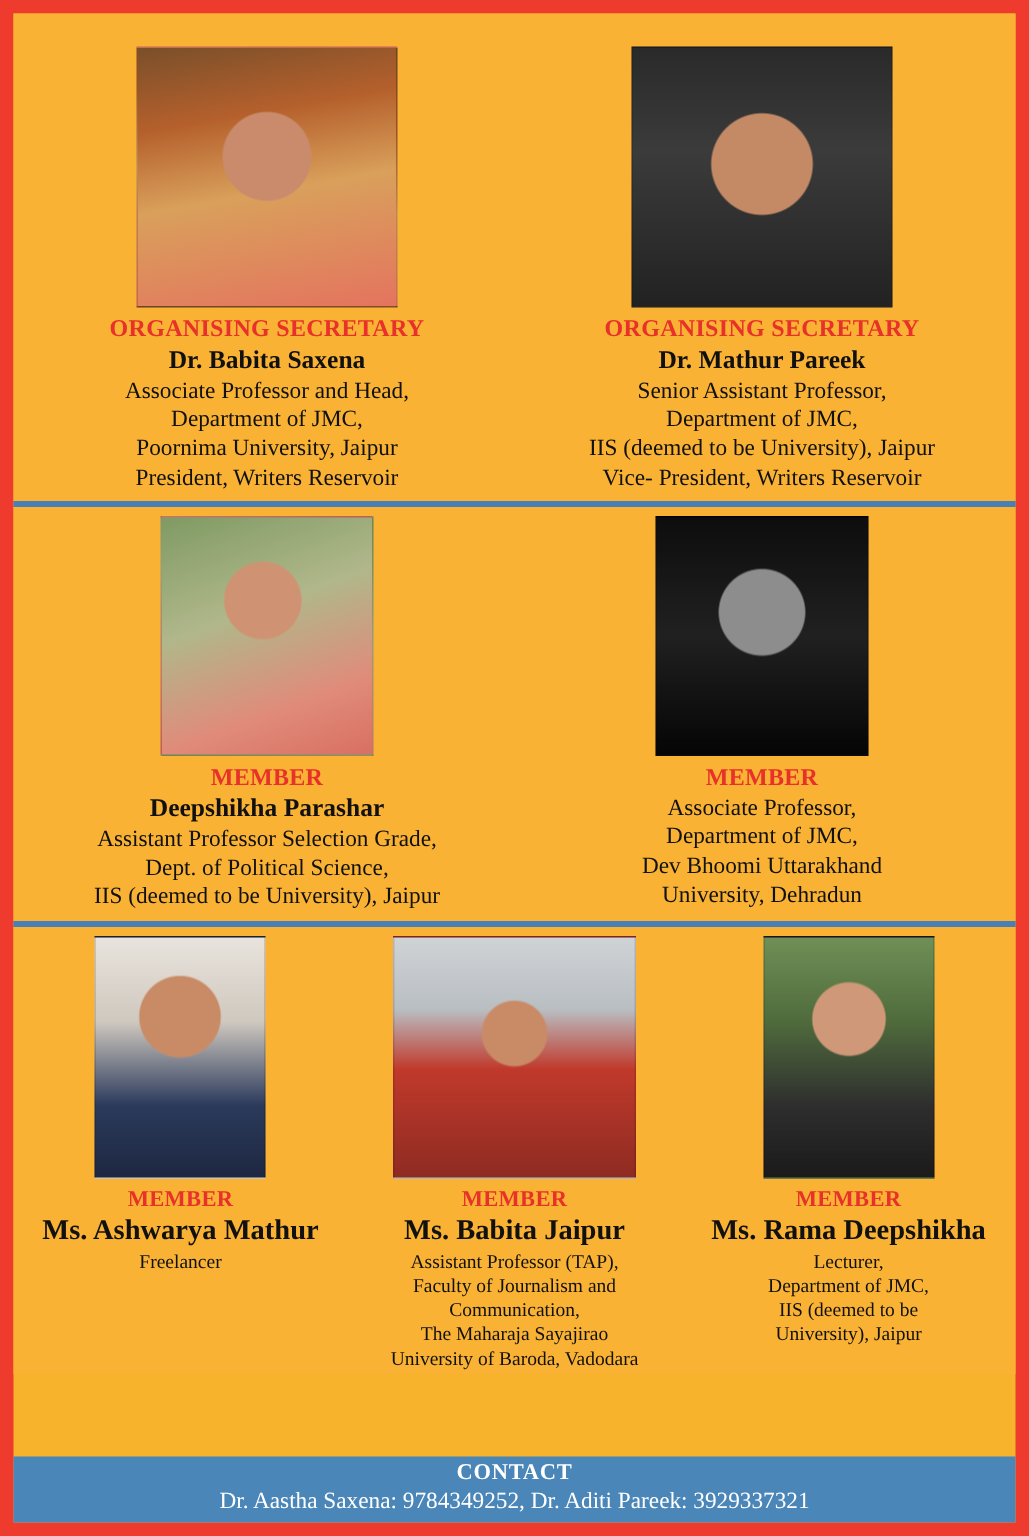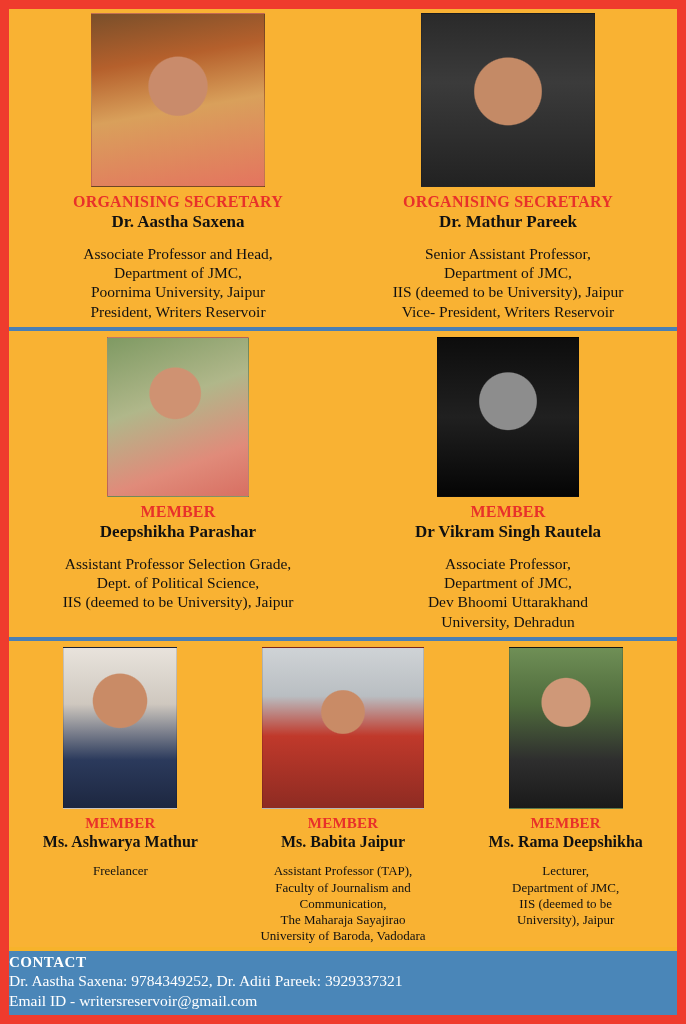--- a/index.html
+++ b/index.html
@@ -59,25 +59,25 @@
     color: #111;
     font-weight: bold;
     font-size: 17px;
     margin-top: 1px;
     line-height: 1.15;
   }
   .desc {
     color: #111;
     font-size: 15.5px;
     line-height: 1.25;
-    margin-top: 12px;
+    margin-top: 1px;
   }
   
   .sec1 {
-    padding: 4px 6px 6px 6px;
+    padding: 22px 6px 6px 6px;
     gap: 14px;
   }
   .sec1 .person { width: 316px; }
   .sec1 .photo { width: 172px; height: 172px; }
   .sec1 .photo.p2 { width: 172px; height: 172px; }
 
   
   .sec2 {
     padding: 6px 6px 6px 6px;
     gap: 14px;
@@ -87,28 +87,28 @@
 
   
   .sec3 {
     padding: 6px 4px 2px 4px;
     gap: 8px;
   }
   .sec3 .person { width: 216px; }
   .sec3 .photo { width: 112px; height: 160px; }
   .sec3 .photo.wide { width: 160px; height: 160px; }
   .sec3 .role { font-size: 15px; }
-  .sec3 .name { font-size: 16px; }
+  .sec3 .name { font-size: 19px; }
   .sec3 .desc { font-size: 13px; }
 
   
   .contact {
     background: #4a86b8;
     color: #ffffff;
-    text-align: left;
+    text-align: center;
     padding: 3px 0 5px 0;
     margin-top: auto;
   }
   .contact-title {
     font-weight: bold;
     font-size: 15px;
     letter-spacing: 0.5px;
   }
   .contact-line {
     font-size: 15.5px;
@@ -154,21 +154,21 @@
 </style>
 </head>
 <body>
 
 <div class="poster">
 
   <div class="section sec1">
     <div class="person">
       <div class="photo ph-aastha"></div>
       <div class="role">ORGANISING SECRETARY</div>
-      <div class="name">Dr. Aastha Saxena</div>
+      <div class="name">Dr. Babita Saxena</div>
       <div class="desc">Associate Professor and Head,<br>Department of JMC,<br>Poornima University, Jaipur<br>President, Writers Reservoir</div>
     </div>
     <div class="person">
       <div class="photo p2 ph-aditi"></div>
       <div class="role">ORGANISING SECRETARY</div>
       <div class="name">Dr. Mathur Pareek</div>
       <div class="desc">Senior Assistant Professor,<br>Department of JMC,<br>IIS (deemed to be University), Jaipur<br>Vice- President, Writers Reservoir</div>
     </div>
   </div>
 
@@ -177,21 +177,20 @@
   <div class="section sec2">
     <div class="person">
       <div class="photo ph-deepshikha"></div>
       <div class="role">MEMBER</div>
       <div class="name">Deepshikha Parashar</div>
       <div class="desc">Assistant Professor Selection Grade,<br>Dept. of Political Science,<br>IIS (deemed to be University), Jaipur</div>
     </div>
     <div class="person">
       <div class="photo ph-vikram"></div>
       <div class="role">MEMBER</div>
-      <div class="name">Dr Vikram Singh Rautela</div>
       <div class="desc">Associate Professor,<br>Department of JMC,<br>Dev Bhoomi Uttarakhand<br>University, Dehradun</div>
     </div>
   </div>
 
   <div class="divider"></div>
 
   <div class="section sec3">
     <div class="person">
       <div class="photo ph-ashwarya"></div>
       <div class="role">MEMBER</div>
@@ -208,16 +207,15 @@
       <div class="photo ph-rama"></div>
       <div class="role">MEMBER</div>
       <div class="name">Ms. Rama Deepshikha</div>
       <div class="desc">Lecturer,<br>Department of JMC,<br>IIS (deemed to be<br>University), Jaipur</div>
     </div>
   </div>
 
   <div class="contact">
     <div class="contact-title">CONTACT</div>
     <div class="contact-line">Dr. Aastha Saxena: 9784349252, Dr. Aditi Pareek: 3929337321</div>
-    <div class="contact-line">Email ID - writersreservoir@gmail.com</div>
   </div>
 
 </div>
 
 </body></html>

